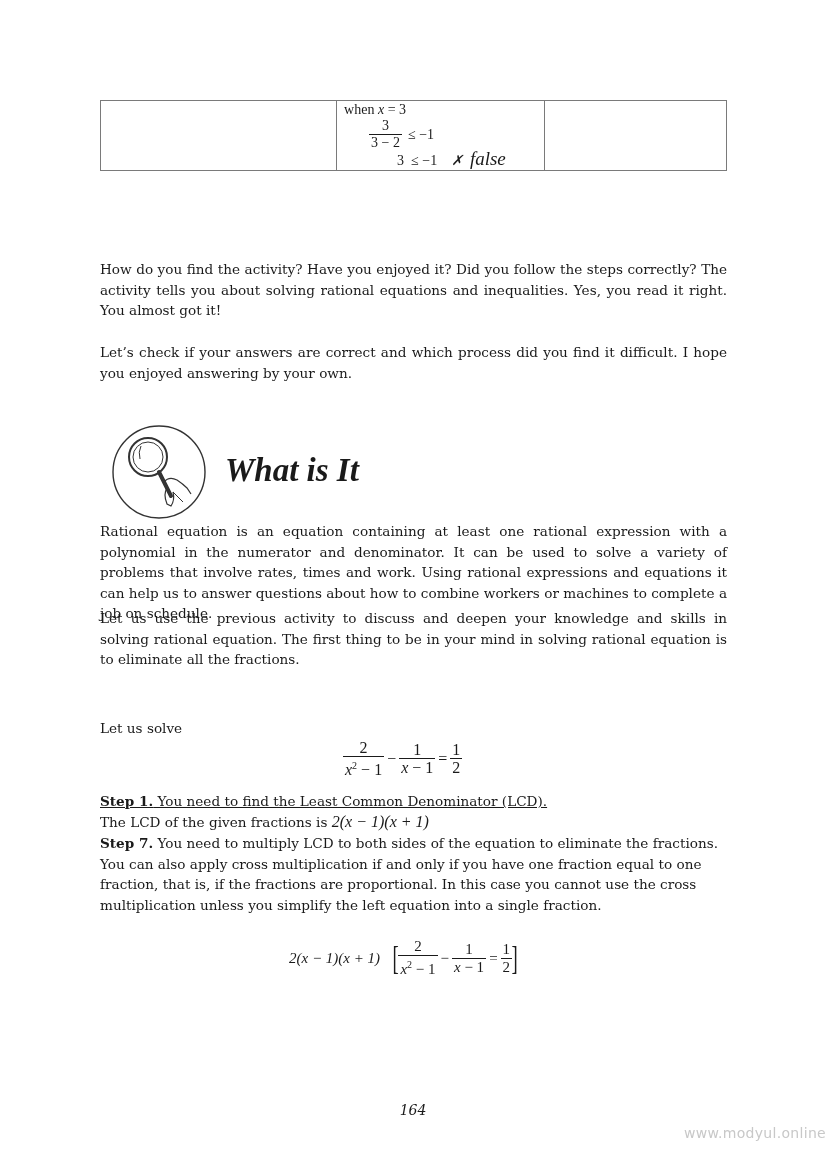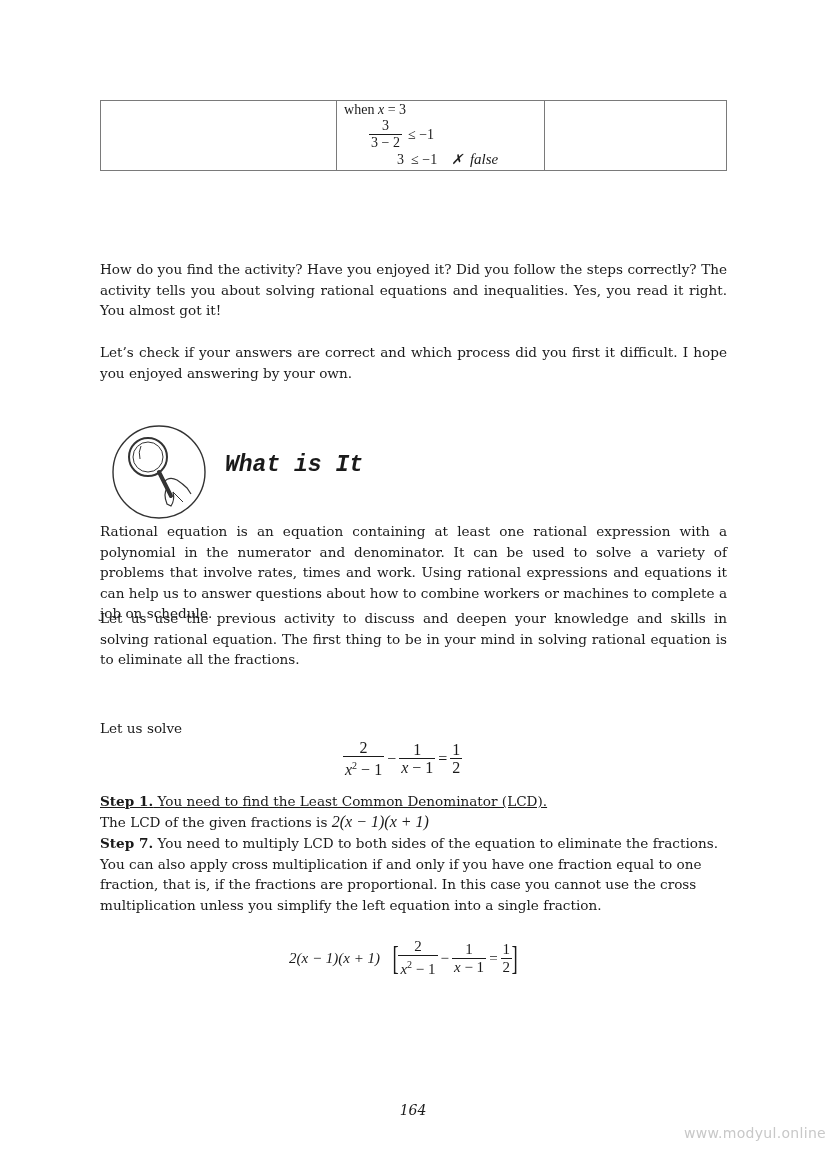--- a/index.html
+++ b/index.html
@@ -16,21 +16,21 @@
   .math { font-family: "Liberation Serif", "DejaVu Serif", serif; }
   .it { font-style: italic; }
   .step6 { font-family: "DejaVu Serif", serif; font-size: 13.5px; line-height: 17.5px; padding: 1px 0 0 6px; }
   .step6 .indent { padding-left: 17px; display: block; }
   .p { position: absolute; left: 100px; width: 627px; font-size: 13.6px; line-height: 20.6px; text-align: justify; }
   .p.nj { text-align: left; }
   .frac { display: inline-flex; flex-direction: column; align-items: center; vertical-align: middle; }
   .frac .num { padding: 0 2px; line-height: 17px; }
   .frac .den { border-top: 1px solid #1a1a1a; padding: 0 2px; line-height: 17px; }
   .eq { position: absolute; font-family: "Liberation Serif", serif; font-size: 16px; display: flex; align-items: center; gap: 3px; }
-  .title { position: absolute; left: 225px; top: 452px; font-family: Liberation Mono, monospace; font-weight: bold; font-style: italic; font-size: 23px; }
+  .title { position: absolute; left: 225px; top: 452px; font-family: Liberation Serif, serif; font-weight: bold; font-style: italic; font-size: 33px; }
   .bold { font-weight: bold; }
   .pagenum { position: absolute; left: 0; width: 826px; top: 1102px; text-align: center; font-size: 14px; font-style: italic; }
   .watermark { position: absolute; left: 0; width: 826px; top: 1125px; text-align: right; font-family: "DejaVu Sans", sans-serif; font-size: 14px; color: #c8c8c8; letter-spacing: 0.3px; }
   .bracket { font-size: 34px; line-height: 34px; font-weight: 200; transform: scaleX(0.55); display: inline-block; }
 </style>
 </head>
 <body>
 
 <table class="tbl">
   <tbody>
@@ -45,31 +45,31 @@
           <span class="frac">
             <span class="num" style="line-height:16px;">3</span>
             <span class="den" style="line-height:16px;">3 − 2</span>
           </span>
           <span>≤ −1</span>
         </div>
         <div style="padding-left:53px;">
           <span>3</span>&nbsp;
           <span>≤ −1</span>&nbsp;&nbsp;&nbsp;
           <span class="it">✗</span>&nbsp;
-          <span class="it" style="font-size:15px;">false</span>
+          <span class="it" style="font-size:19px;">false</span>
         </div>
       </div>
     </td>
     <td class="c3"></td>
   </tr>
 </tbody>
   </table>
 
 <div class="p" style="top:259px;">How do you find the activity? Have you enjoyed it? Did you follow the steps correctly? The activity tells you about solving rational equations and inequalities. Yes, you read it right.  You almost got it!</div>
-<div class="p" style="top:342px;">Let’s check if your answers are correct and which process did you first it difficult. I hope you enjoyed answering by your own.</div>
+<div class="p" style="top:342px;">Let’s check if your answers are correct and which process did you find it difficult. I hope you enjoyed answering by your own.</div>
 
 <div class="abs" style="left:111px; top:424px; width:96px; height:96px;">
   <svg width="96" height="96" viewBox="0 0 96 96">
     <circle cx="48" cy="48" r="46" fill="none" stroke="#333" stroke-width="1.4"></circle>
     <circle cx="37" cy="33" r="19" fill="none" stroke="#333" stroke-width="2"></circle>
     <circle cx="37" cy="33" r="15" fill="none" stroke="#333" stroke-width="1"></circle>
     <path d="M 30 22 Q 27 28 29 35" fill="none" stroke="#333" stroke-width="1"></path>
     <path d="M 48 48 L 60 72" stroke="#333" stroke-width="4" fill="none" stroke-linecap="round"></path>
     <path d="M 53 58 Q 58 52 66 56 Q 72 60 76 64 L 80 70" fill="none" stroke="#333" stroke-width="1.2"></path>
     <path d="M 56 64 Q 52 70 56 80 L 60 82 Q 64 76 62 68" fill="none" stroke="#333" stroke-width="1.2"></path>

